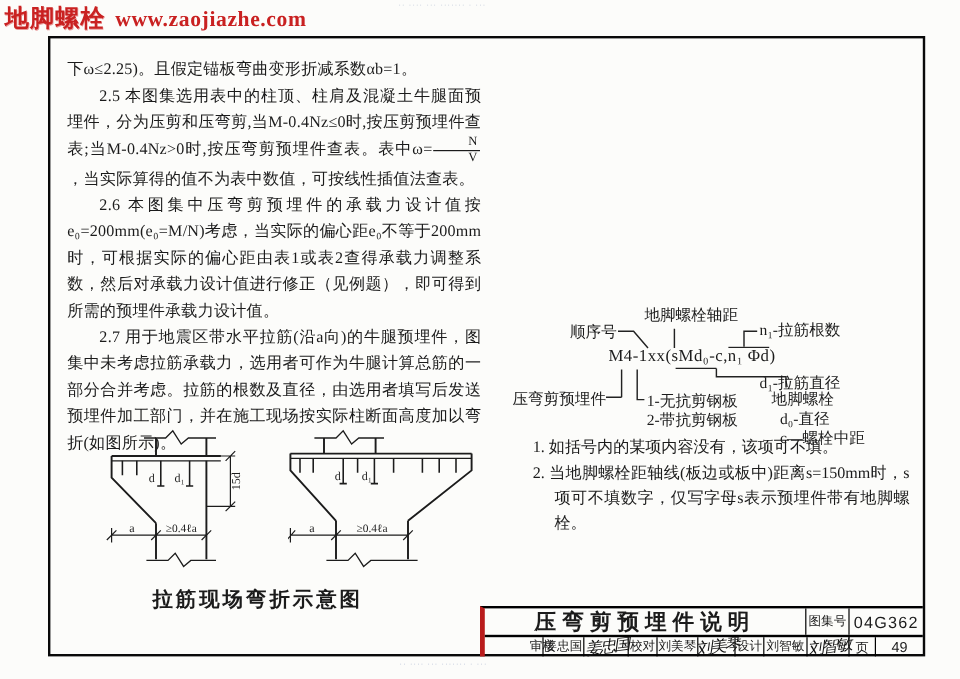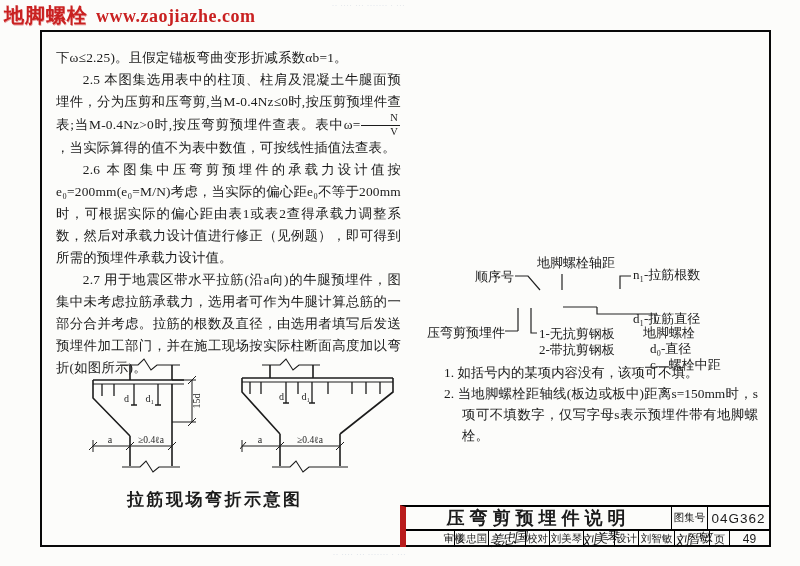--- a/index.html
+++ b/index.html
@@ -36,21 +36,21 @@
   
   #notes{position:absolute;left:420px;top:362px;width:338px;font-size:13.4px;line-height:21px;}
   #notes .nt{margin:0;}
   #notes .items{margin-left:24px;}
   #notes .note-item{margin:0;padding-left:1.35em;text-indent:-1.35em;text-align:justify;}
   
   .fig{position:absolute;}
   #fig-caption{position:absolute;left:127px;top:488px;font-size:17px;font-weight:bold;letter-spacing:2.5px;white-space:nowrap;}
   .fig text{font-family:"Liberation Serif","DejaVu Serif",serif;fill:#1c1c1c;}
   
-  #titleblock{position:absolute;left:400px;top:505px;width:369px;height:42px;border-left:6px solid #b91c1c;border-top:2px solid #000;box-sizing:border-box;font-family:"Liberation Sans","DejaVu Sans",sans-serif;}
+  #titleblock{position:absolute;left:400px;top:505px;width:369px;height:42px;border-left:4px solid #b91c1c;border-top:2px solid #000;box-sizing:border-box;font-family:"Liberation Sans","DejaVu Sans",sans-serif;}
   .tb-row{display:flex;align-items:stretch;box-sizing:border-box;}
   #tb-row1{height:22px;}
   #tb-row2{height:18px;border-top:2px solid #000;}
   .tb-cell{display:flex;align-items:center;justify-content:center;box-sizing:border-box;white-space:nowrap;overflow:visible;}
   .bl{border-left:1.5px solid #000;}
   #tb-title{flex:1;font-size:18px;font-weight:bold;letter-spacing:5px;font-family:"Liberation Serif","DejaVu Serif",serif;}
   #tb-atlas-label{width:36px;font-size:10.5px;}
   #tb-atlas-no{width:62px;font-size:13.5px;font-weight:normal;letter-spacing:1px;}
   .tb-sm{font-size:10.5px;}
   .sig{font-family:"Liberation Serif","DejaVu Serif",serif;font-style:italic;font-size:13px;letter-spacing:-2px;transform:rotate(-7deg) scaleX(1.08);color:#111;}
@@ -86,20 +86,21 @@
         <path d="M205,37 V24 H216"></path>
         <path d="M90,79 H103 M103,56 V79"></path>
         <path d="M116,56 V81 H122"></path>
         <path d="M148,55 H182 M182,55 V62 H240 V71"></path>
       </g>
     </svg>
     <span class="lb" style="left:60px;top:16px;">顺序号</span>
     <span class="lb" style="left:122px;top:2px;">地脚螺栓轴距</span>
     <span class="lb" style="left:218px;top:14px;">n₁-拉筋根数</span>
     <span class="lb" style="left:218px;top:46px;margin-top:12px;">d₁-拉筋直径</span>
+    <span id="code-line"><span>M4-1xx(sMd₀-c,</span><span class="ovl">n₁ Φd</span><span>)</span></span>
     <span class="lb" style="left:12px;top:72px;">压弯剪预埋件</span>
     <span class="lb" style="left:124px;top:73px;">1-无抗剪钢板</span>
     <span class="lb" style="left:124px;top:89px;">2-带抗剪钢板</span>
     <span class="lb" style="left:228px;top:72px;">地脚螺栓</span>
     <span class="lb" style="left:235px;top:88px;">d₀-直径</span>
     <span class="lb" style="left:235px;top:104px;">c—螺栓中距</span>
   </div>
 
   <div id="notes">
     <div class="items">

